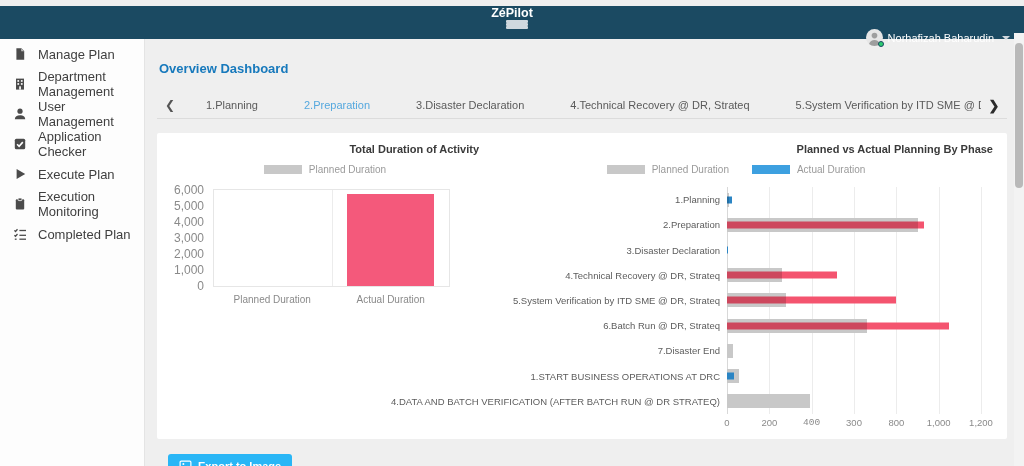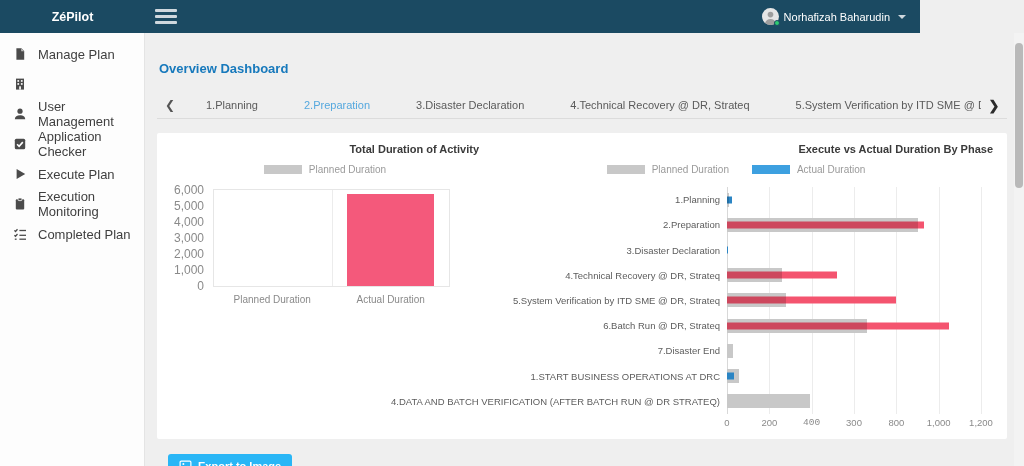--- a/index.html
+++ b/index.html
@@ -1,21 +1,21 @@
 <!DOCTYPE html>
 <html><head>
 <meta charset="utf-8">
 <style>
   * { margin:0; padding:0; box-sizing:border-box; }
   html,body { width:1024px; height:466px; overflow:hidden;
     font-family:"Liberation Sans", sans-serif; background:#efefef; }
 
   
-  .topbar { position:absolute; top:0; left:0; width:920px; height:33px;
-    background:#1b4a62; display:flex; align-items:center; z-index:30; }
+  .topbar { position:absolute; top:6px; left:0; width:1024px; height:33px;
+    background:#1b4a62; display:flex; align-items:center; z-index:30;flex-direction:column; }
   .brand { width:145px; text-align:center; color:#fff; font-size:12.5px; font-weight:bold; }
   .hamburger { width:22px; height:15px; margin-left:10px; display:flex; flex-direction:column;
     justify-content:space-between; cursor:pointer; }
   .hamburger span { display:block; height:3px; background:#cfd8de; border-radius:1px; }
   .topbar-right { margin-left:auto; display:flex; align-items:center; gap:5px; padding-right:14px; cursor:pointer; }
   .avatar-wrap { position:relative; width:17px; height:17px; }
   .avatar-wrap .status-dot { position:absolute; right:-1px; bottom:-1px; width:6px; height:6px;
     background:#2ecc71; border-radius:50%; border:1px solid #1b4a62; }
   .user-name { color:#fff; font-size:11px; }
   .caret { width:0; height:0; border-left:4px solid transparent; border-right:4px solid transparent;
@@ -129,20 +129,21 @@
     <svg width="14" height="14" viewBox="0 0 14 14">
         <path fill="#4b4b4b" d="M3 1.6h8v11H3z"></path>
         <g fill="#fdfdfd">
           <rect x="4.4" y="3.1" width="1.7" height="1.7"></rect>
           <rect x="7.9" y="3.1" width="1.7" height="1.7"></rect>
           <rect x="4.4" y="6.1" width="1.7" height="1.7"></rect>
           <rect x="7.9" y="6.1" width="1.7" height="1.7"></rect>
           <rect x="6.2" y="9.3" width="1.7" height="3.3"></rect>
         </g>
       </svg>
+    <span>Department Management</span>
   </div>
   <div class="side-item">
     <svg width="14" height="14" viewBox="0 0 14 14" fill="#4b4b4b">
         <circle cx="7" cy="4.2" r="2.6"></circle>
         <path d="M1.8 12.3c0-2.7 2.3-4.1 5.2-4.1s5.2 1.4 5.2 4.1z"></path>
       </svg>
     <span>User Management</span>
   </div>
   <div class="side-item">
     <svg width="14" height="14" viewBox="0 0 14 14">
@@ -219,21 +220,21 @@
             <div class="vbar" style="height: 95.8333%; background: rgb(244, 89, 123);"></div>
           </div>
         </div>
       <div class="vcats" id="vcats">
           <span>Planned Duration</span>
           <span>Actual Duration</span>
         </div>
     </div>
 
     <div class="chart-right">
-      <div class="chart-title">Execute vs Actual Duration By Phase</div>
+      <div class="chart-title">Planned vs Actual Planning By Phase</div>
       <div class="legend" id="legend-right">
           <span class="entry">
             <span class="swatch" style="background: rgb(200, 200, 200);"></span>
             <span>Planned Duration</span>
           </span>
           <span class="entry">
             <span class="swatch" style="background: rgb(61, 160, 224);"></span>
             <span>Actual Duration</span>
           </span>
         </div>

